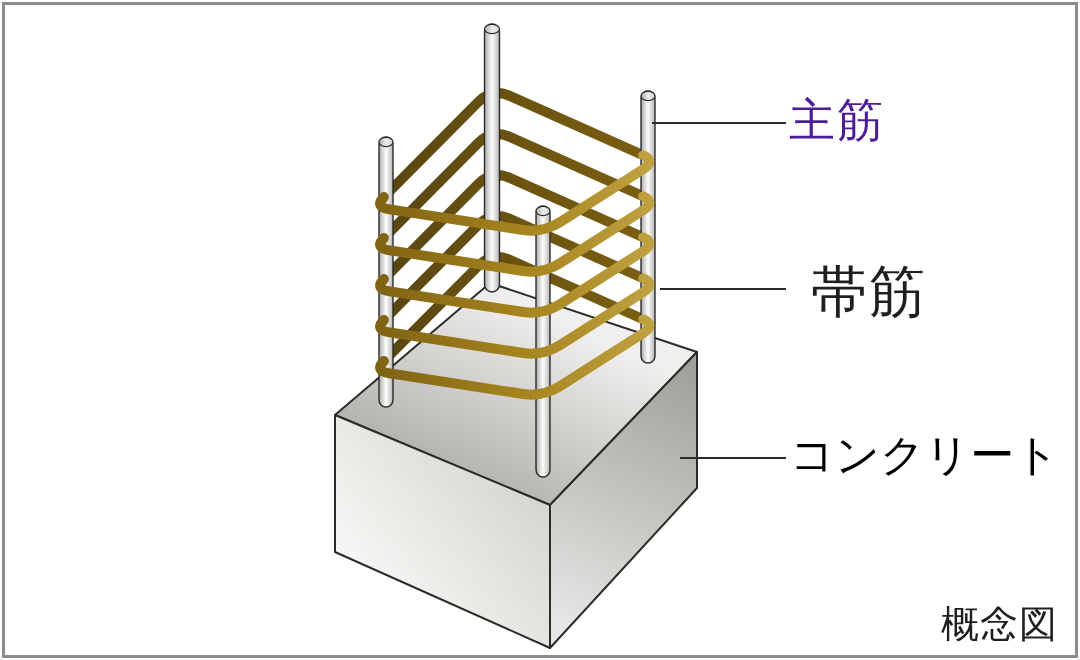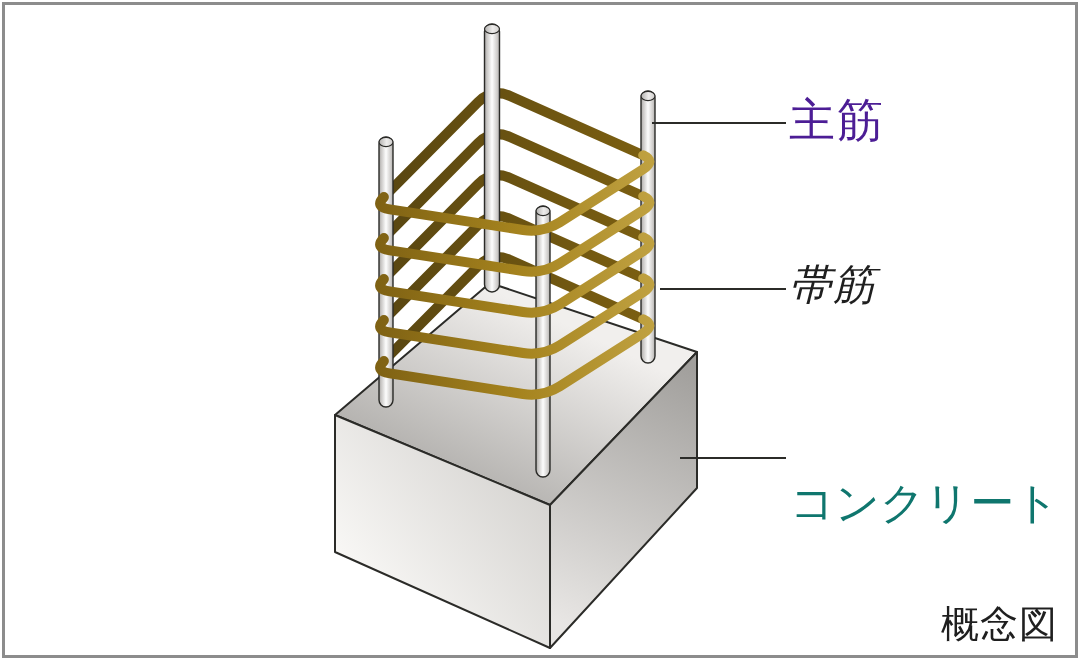--- a/index.html
+++ b/index.html
@@ -9,21 +9,21 @@
   }
   .frame{
     position:absolute;inset:2px;border:3px solid #8c8c8c;pointer-events:none;
   }
   svg.scene{position:absolute;left:0;top:0;}
   .lbl{
     position:absolute;color:#1f1f1f;line-height:1.05;white-space:nowrap;
     font-family:"Liberation Sans","DejaVu Sans",sans-serif;
   }
   .lbl-main{left:789px;top:96px;font-size:46px;letter-spacing:2px;}
-  .lbl-hoop{left:789px;top:263px;font-size:42px;letter-spacing:2px;font-style:italic;}
+  .lbl-hoop{left:811px;top:263px;font-size:56px;letter-spacing:2px;}
   .lbl-concrete{left:790px;top:432px;font-size:44px;letter-spacing:0px;}
   .caption{
     position:absolute;left:941px;top:599px;font-size:38px;letter-spacing:1px;
     color:#1f1f1f;font-family:"Liberation Serif","DejaVu Serif",serif;
   }
 </style>
 </head>
 <body>
 
 <div class="frame" style="border-color: rgb(140, 140, 140);"></div>
@@ -103,14 +103,14 @@
     </g>
     <g stroke="#2b2b28" stroke-width="2">
       <line x1="652" y1="123" x2="786" y2="123"></line>
       <line x1="660" y1="289" x2="786" y2="289"></line>
       <line x1="680" y1="458" x2="786" y2="458"></line>
     </g>
   </svg>
 
 <div class="lbl lbl-main" style="color: #4c1d95;">主筋</div>
 <div class="lbl lbl-hoop" style="color: rgb(31, 31, 31);">帯筋</div>
-<div class="lbl lbl-concrete" style="color: #0f766e; margin-top: 48px;">コンクリート</div>
+<div class="lbl lbl-concrete" style="color: #000000;">コンクリート</div>
 <div class="caption" style="color: rgb(31, 31, 31);">概念図</div>
 
 </body></html>

